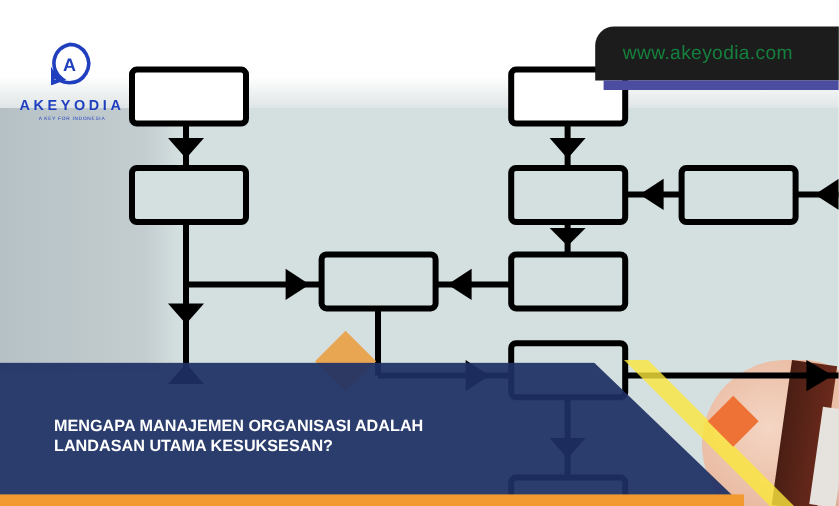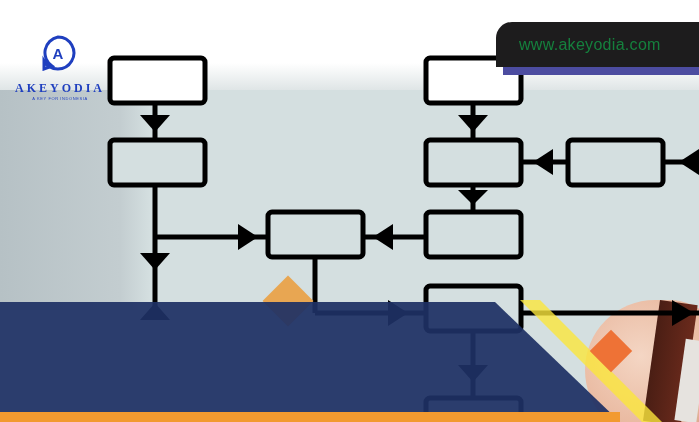--- a/index.html
+++ b/index.html
@@ -10,21 +10,21 @@
   .bg-left-shade { position:absolute; left:0; top:90px; width:150px; height:220px; background:linear-gradient(90deg,#b6c1c5 0%, #c3cdd0 80%, rgba(212,223,224,0) 100%); }
   .hand { position:absolute; left:585px; top:300px; width:140px; height:140px; border-radius:50% 40% 30% 50%; background:radial-gradient(circle at 40% 40%, #f4d6c4 0%, #e9b9a0 60%, #c98f78 100%); }
   .marker { position:absolute; left:660px; top:300px; width:38px; height:122px; background:linear-gradient(90deg,#4a1e14,#6b2a1c); transform:rotate(8deg); transform-origin:top left; }
   .marker-label { position:absolute; left:680px; top:340px; width:22px; height:82px; background:#e6e3df; transform:rotate(8deg); }
   svg.flow { position:absolute; left:0; top:0; }
   .nav-pill { position:absolute; left:496px; top:22px; width:215px; height:45px; background:#1d1c1d; border-radius:16px 0 0 0; }
   .nav-pill-bar { position:absolute; left:503px; top:67px; width:196px; height:8px; background:#4c4ca0; }
   .url { position:absolute; left:519px; top:36px; color:#15803d; font-size:16px; letter-spacing:0.3px; }
   .logo { position:absolute; left:14px; top:35px; width:92px; height:70px; }
   .logo-mark { position:absolute; left:26px; top:0; width:36px; height:36px; }
-  .logo-name { position:absolute; left:0; top:46px; width:92px; text-align:center; color:#1f3fbf; font-weight:bold; font-size:12px; letter-spacing:3px;font-family:Liberation Serif, serif; }
+  .logo-name { position:absolute; left:0; top:46px; width:92px; text-align:center; color:#1f3fbf; font-weight:bold; font-size:12px; letter-spacing:3px; }
   .logo-tag { position:absolute; left:0; top:61px; width:92px; text-align:center; color:#1f3fbf; font-size:4px; letter-spacing:0.6px; }
   .banner { position:absolute; left:0; top:302px; width:620px; height:120px; background:rgba(30,48,100,0.93); clip-path:polygon(0 0, 495px 0, 620px 120px, 0 120px); }
   .yellow-stripe { position:absolute; left:520px; top:300px; width:20px; height:150px; background:rgba(250,230,60,0.8); transform:skewX(45deg); transform-origin:top left; }
   .orange-square { position:absolute; left:596px; top:336px; width:30px; height:30px; background:#ee7236; transform:rotate(45deg); }
   .diamond { position:absolute; left:270px; top:283px; width:36px; height:36px; background:#e9a24a; transform:rotate(45deg); opacity:0.95; }
   .headline { position:absolute; left:45px; top:346px; color:#ffffff; font-weight:bold; font-size:13.5px; line-height:17px; letter-spacing:0px; }
   .orange-bar { position:absolute; left:0; top:412px; width:620px; height:10px; background:#f29a30; }
 </style>
 </head>
 <body>
@@ -76,20 +76,24 @@
       <polygon points="140,320 170,320 155,303"></polygon>
       <polygon points="672,300 672,326 694,313"></polygon>
     </g>
   </svg>
 
   <div class="diamond"></div>
   <div class="yellow-stripe"></div>
   <div class="orange-square"></div>
 
   <div class="banner"></div>
+  <div class="headline">
+    <div>MENGAPA MANAJEMEN ORGANISASI ADALAH</div>
+    <div>LANDASAN UTAMA KESUKSESAN?</div>
+  </div>
   <div class="orange-bar"></div>
 
   <div class="logo">
     <svg class="logo-mark" viewBox="0 0 36 36">
       <path d="M18 2 A16 16 0 1 1 4 26 L4 34 L12 31 A16 16 0 0 1 18 2 Z" fill="none" stroke="#1f3fbf" stroke-width="3"></path>
       <text x="18" y="24" text-anchor="middle" font-family="Liberation Sans, sans-serif" font-weight="bold" font-size="15" fill="#1f3fbf">A</text>
     </svg>
     <div class="logo-name">AKEYODIA</div>
     <div class="logo-tag">A KEY FOR INDONESIA</div>
   </div>

